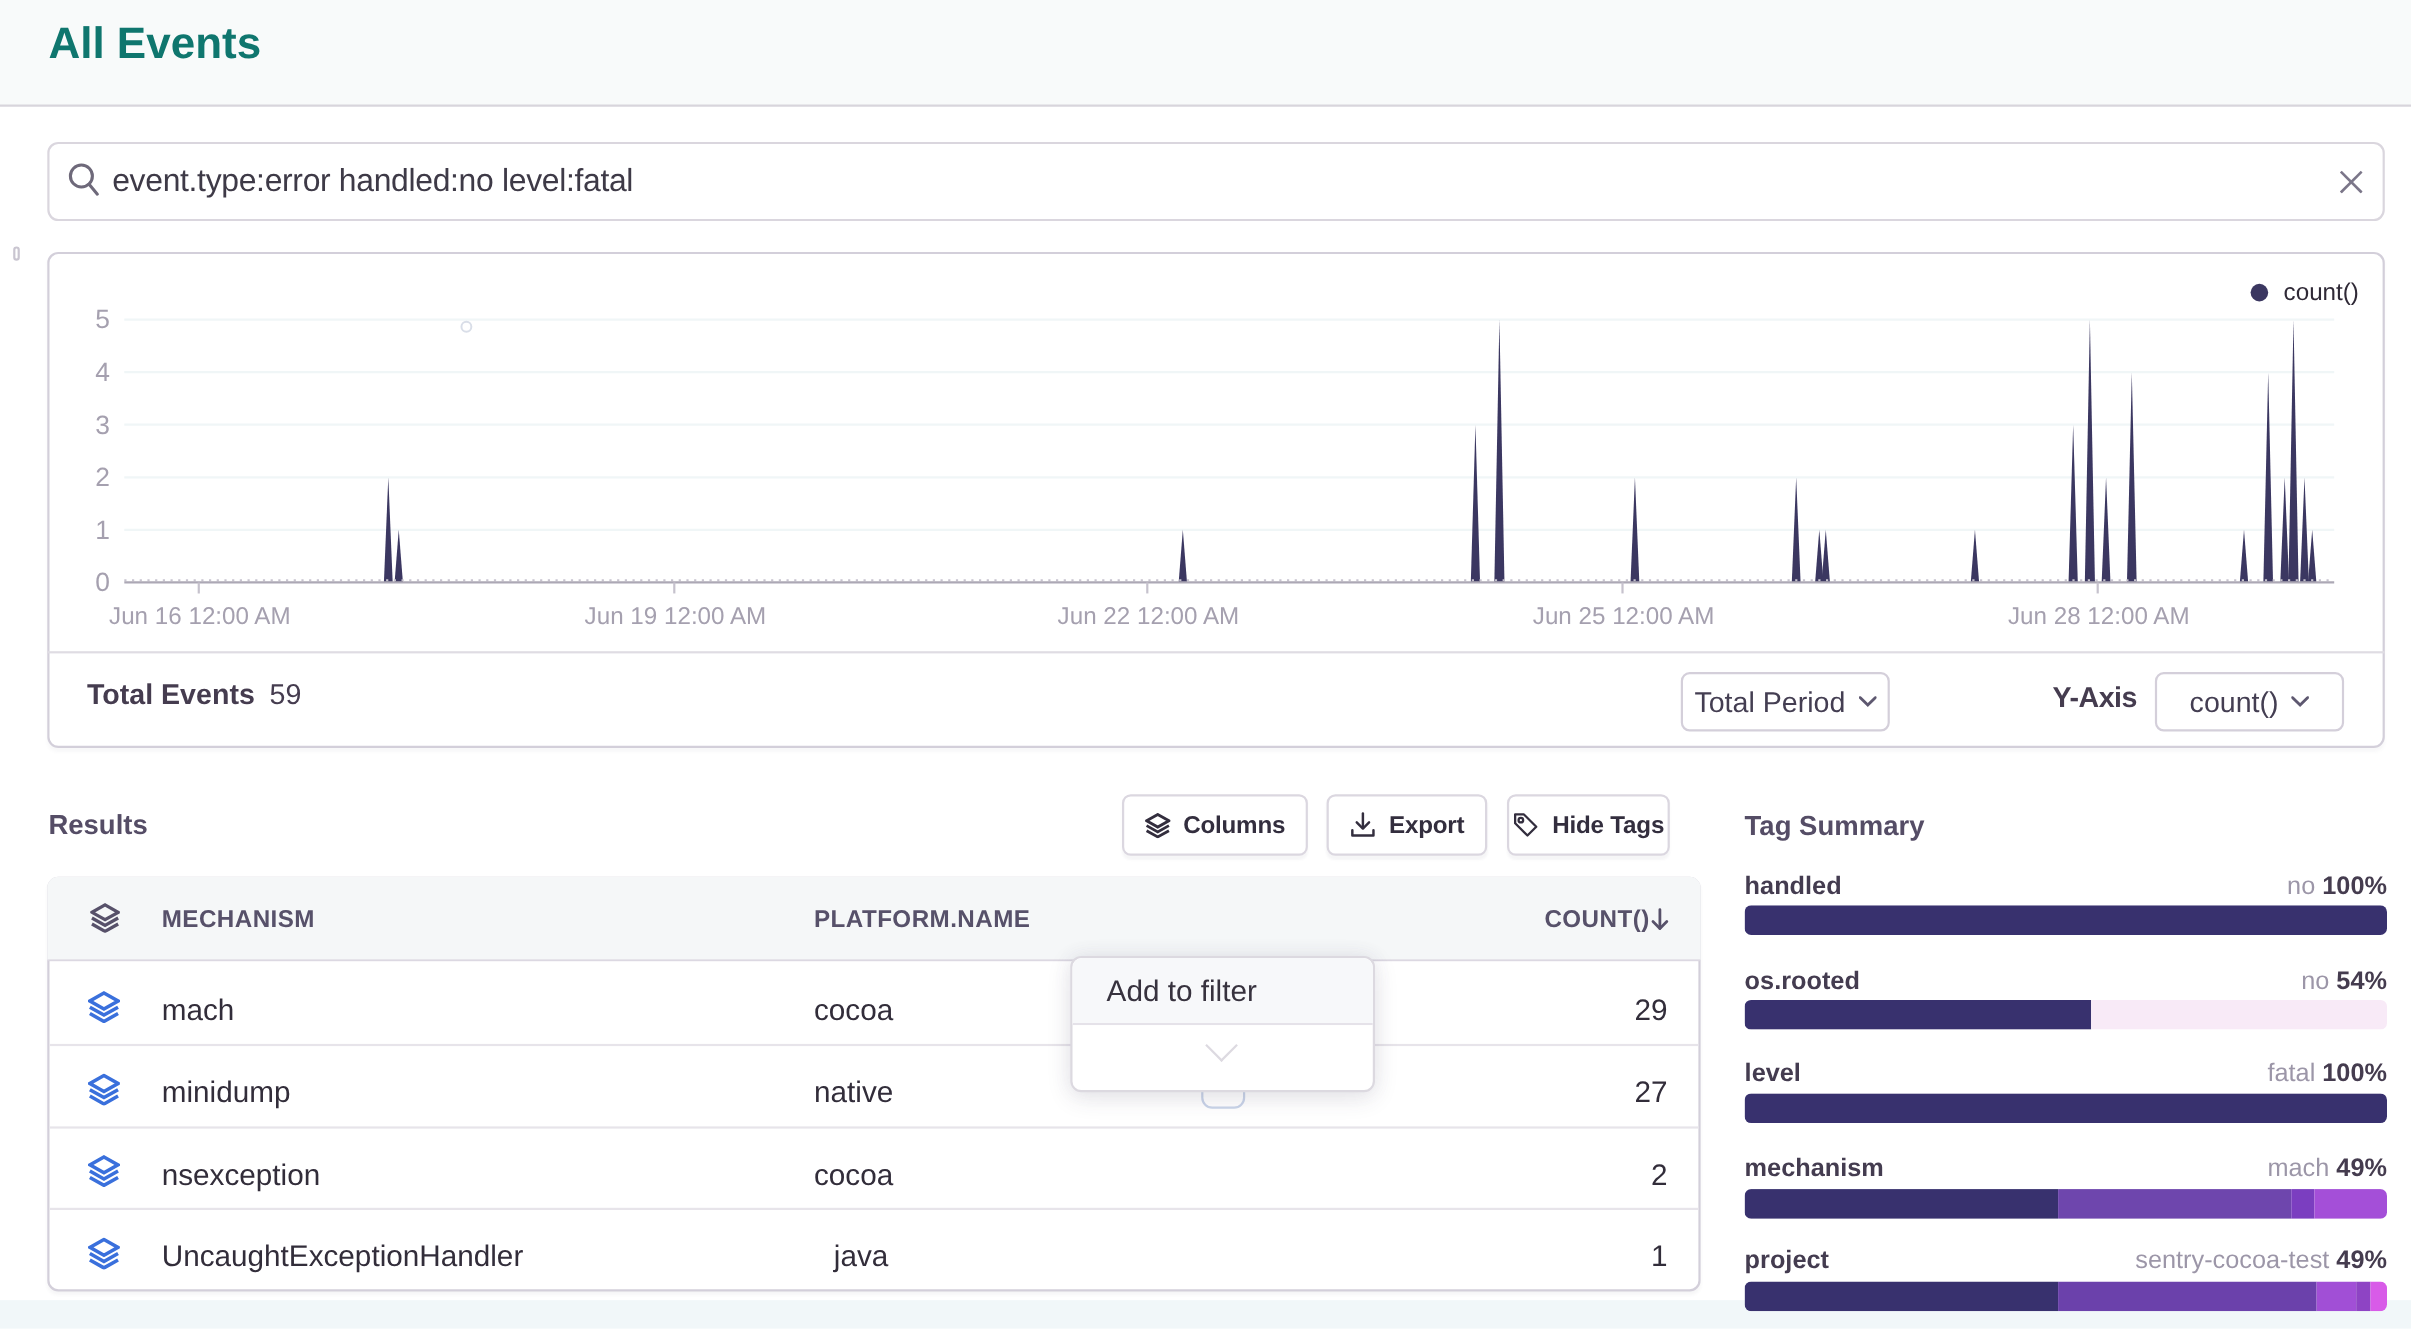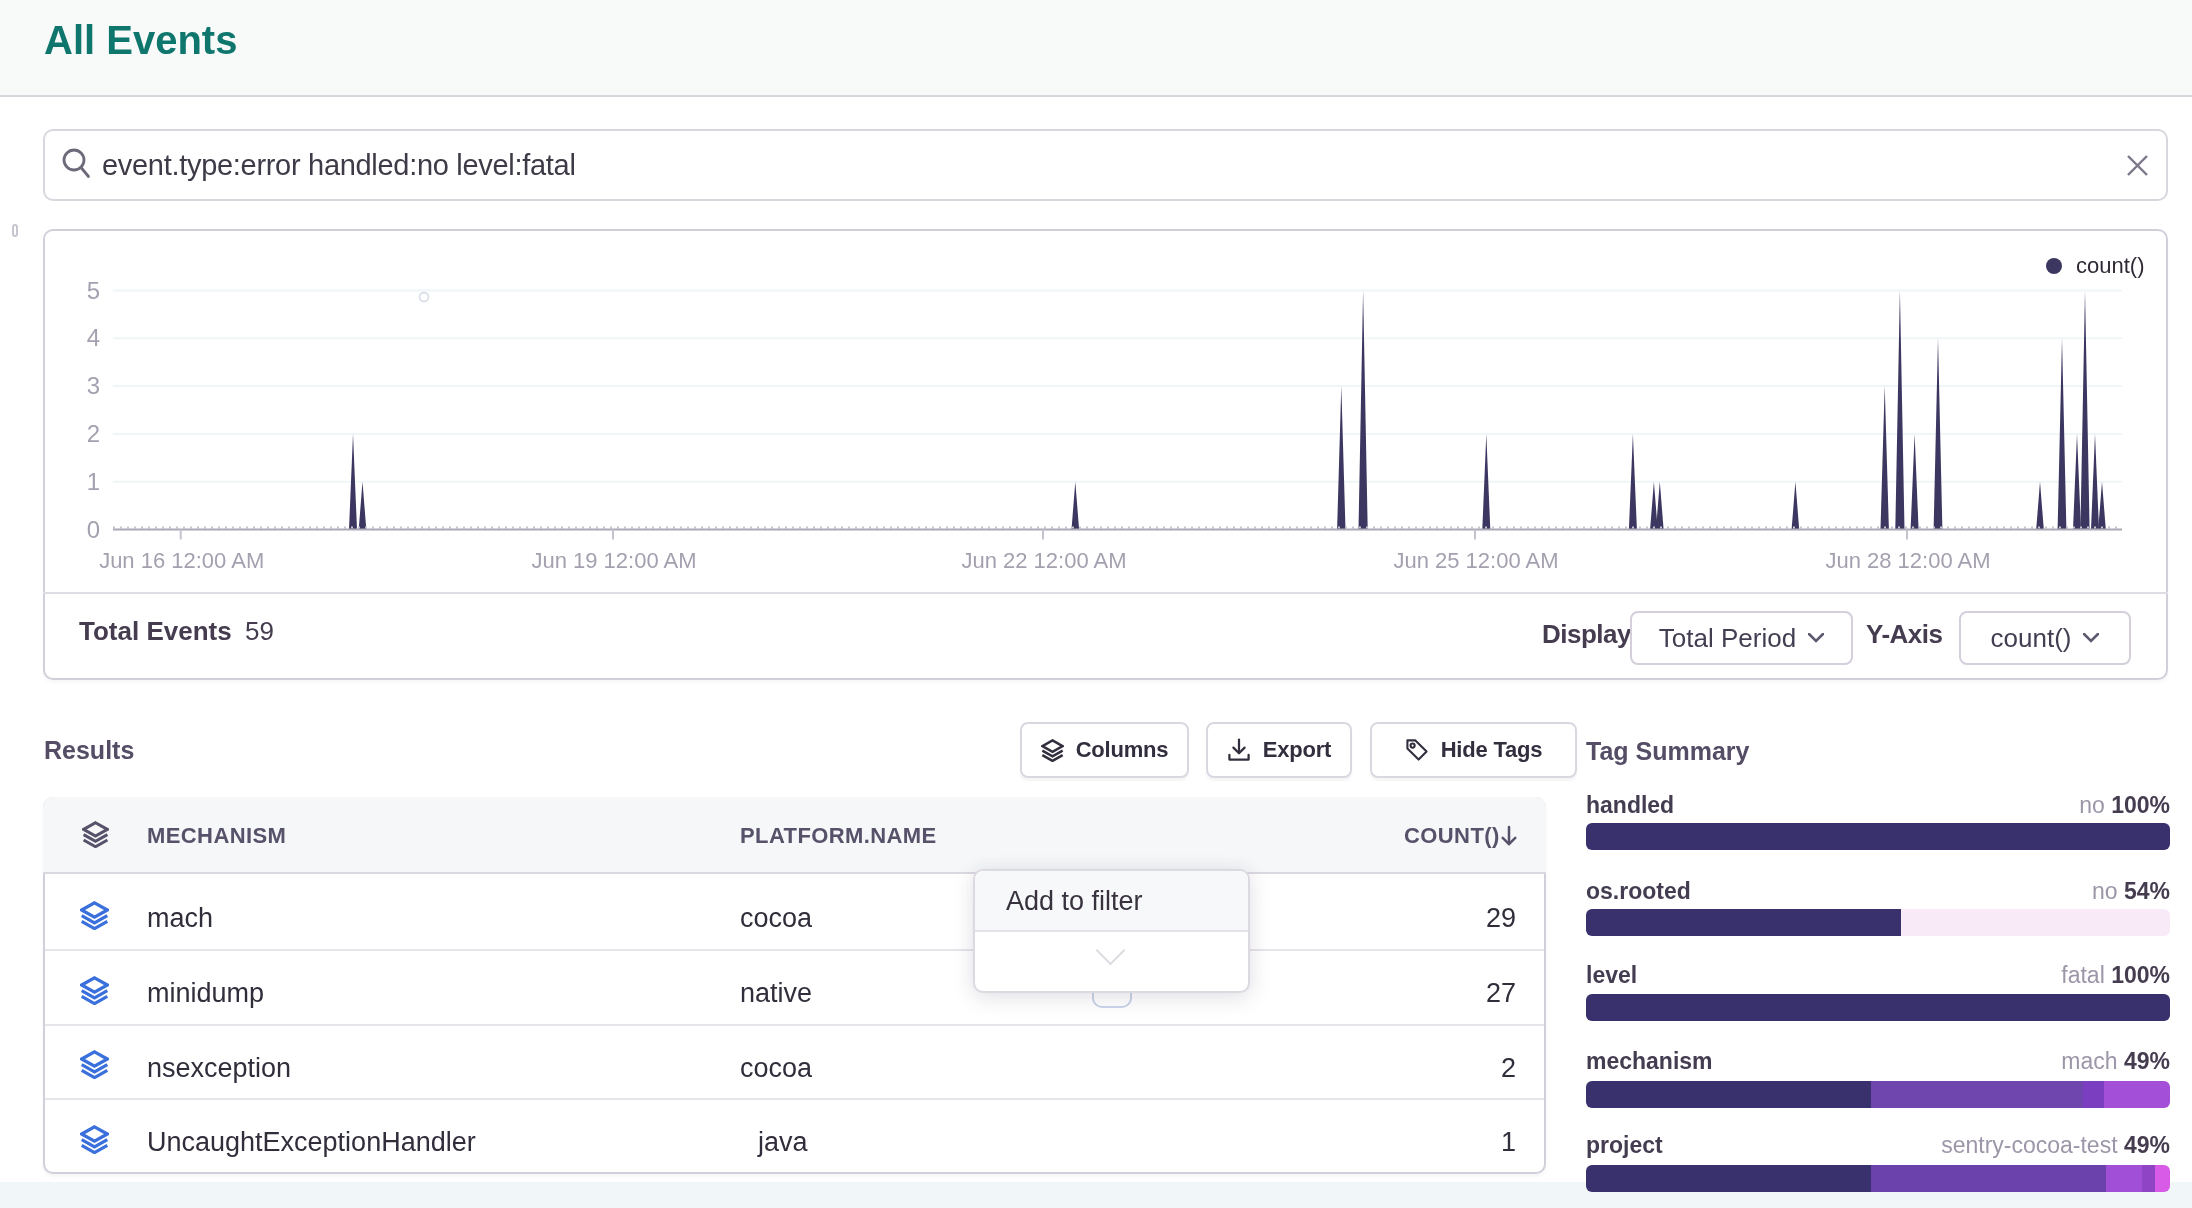--- a/index.html
+++ b/index.html
@@ -99,21 +99,21 @@
   </svg>
   <div class="abs" style="left:2046px; top:253px; display:flex; align-items:center; gap:14px; font-size:22px; color:#2F2936;">
     <span style="width:16px;height:16px;border-radius:50%;background:#3B3761;"></span>
     <span>count()</span>
   </div>
 
   <div class="abs chartfoot"></div>
   <div class="abs telabel">Total Events</div>
   <div class="abs tenum">59</div>
   <div class="abs ctrl-label" style="left:1510px;margin-left:32px;">Display</div>
-  <div class="abs selbtn" style="left:1630px; width:223px;">Total Period
+  <div class="abs selbtn" style="left:1528px; width:190px;">Total Period
     <svg width="16" height="10" viewBox="0 0 16 10">
       <path d="M1 1 L8 8 L15 1" fill="none" stroke="#5E5870" stroke-width="2.6" stroke-linecap="round"></path>
     </svg>
   </div>
   <div class="abs ctrl-label" style="left:1866px;">Y-Axis</div>
   <div class="abs selbtn" style="left:1959px; width:172px;">count()
     <svg width="16" height="10" viewBox="0 0 16 10">
       <path d="M1 1 L8 8 L15 1" fill="none" stroke="#5E5870" stroke-width="2.6" stroke-linecap="round"></path>
     </svg>
   </div>
@@ -132,21 +132,21 @@
   <div class="abs btn" style="left:1206px; width:146px;">
     <svg width="24" height="24" viewBox="0 0 30 30">
       <g fill="none" stroke="#332E3E" stroke-width="2.8" stroke-linecap="round" stroke-linejoin="round">
         <path d="M15 2 L15 18"></path>
         <path d="M8 12 L15 19 L22 12"></path>
         <path d="M3 21 L3 27 L27 27 L27 21"></path>
       </g>
     </svg>
     <span>Export</span>
   </div>
-  <div class="abs btn" style="left:1370px; width:207px;">
+  <div class="abs btn" style="left:1370px; width:148px;">
     <svg width="24" height="24" viewBox="0 0 30 30">
       <g fill="none" stroke="#332E3E" stroke-width="2.6" stroke-linejoin="round">
         <path d="M3 3 L13 3 L27 17 L17 27 L3 13 Z"></path>
         <circle cx="9.5" cy="9.5" r="2.6"></circle>
       </g>
     </svg>
     <span>Hide Tags</span>
   </div>
 
   <div class="abs tbl"></div>

